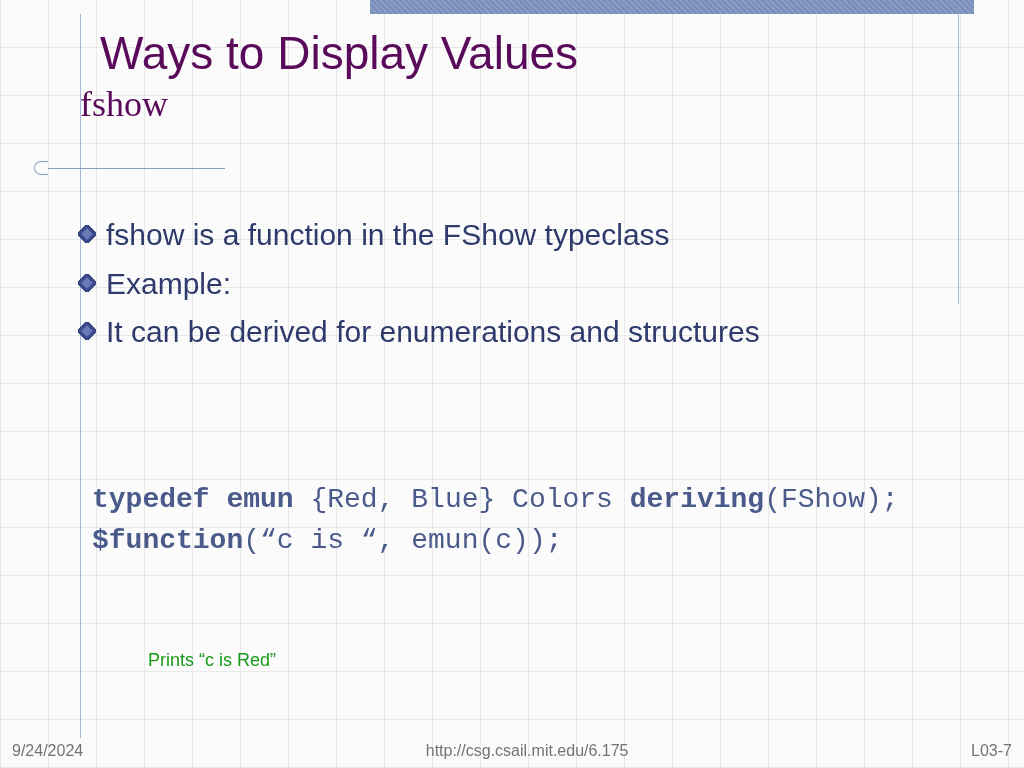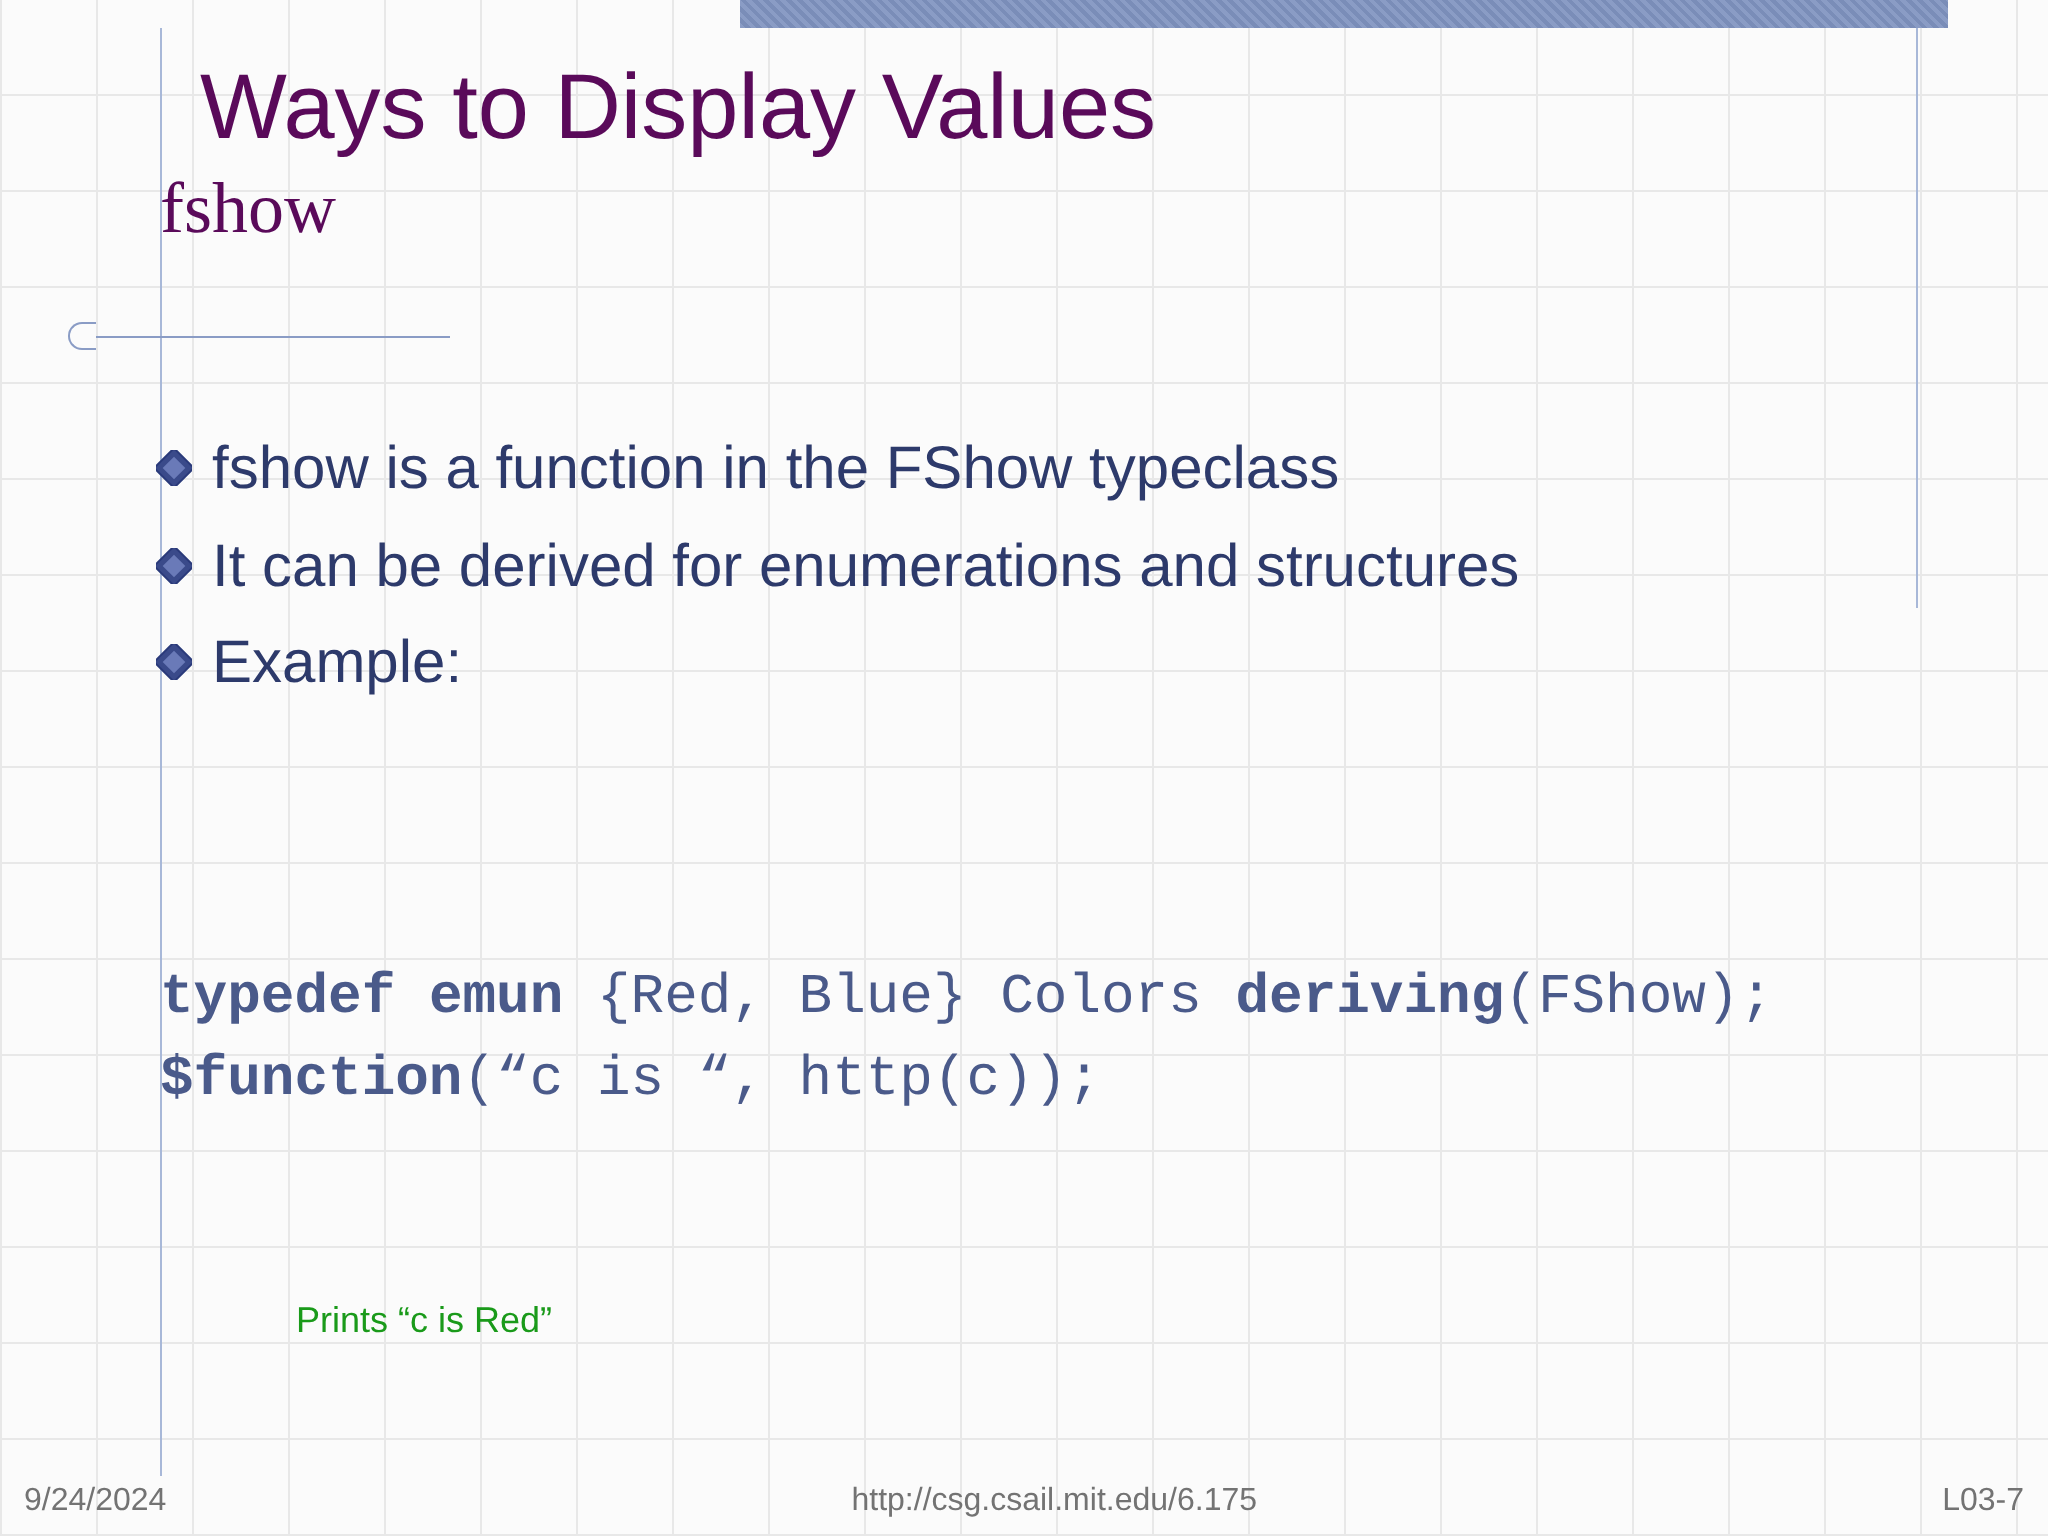--- a/index.html
+++ b/index.html
@@ -102,20 +102,21 @@
       line-height: 1.35;
     }
     .code-block {
       position: absolute;
       left: 80px;
       top: 480px;
       font-family: "Courier New", Courier, monospace;
       font-size: 28px;
       color: #4a5a8a;
       line-height: 1.45;
+      padding-left: 12px;
     }
     .code-block .b { font-weight: bold; }
     .output-note {
       position: absolute;
       left: 148px;
       top: 650px;
       font-size: 18px;
       color: #1a9a1a;
     }
     .footer {
@@ -155,36 +156,36 @@
     </span>
     <span class="bullet-text">fshow is a function in the FShow typeclass</span>
   </div>
   <div class="bullet-item">
     <span class="bullet-icon">
       <svg width="18" height="18" viewBox="0 0 18 18">
           <rect x="2" y="2" width="14" height="14" transform="rotate(45 9 9)" fill="#3a4a8a" stroke="#2a3a7a"></rect>
           <rect x="5" y="5" width="8" height="8" transform="rotate(45 9 9)" fill="#6a7ab8"></rect>
         </svg>
     </span>
-    <span class="bullet-text">It can be derived for enumerations and structures</span>
+    <span class="bullet-text">Example:</span>
   </div>
   <div class="bullet-item">
     <span class="bullet-icon">
       <svg width="18" height="18" viewBox="0 0 18 18">
           <rect x="2" y="2" width="14" height="14" transform="rotate(45 9 9)" fill="#3a4a8a" stroke="#2a3a7a"></rect>
           <rect x="5" y="5" width="8" height="8" transform="rotate(45 9 9)" fill="#6a7ab8"></rect>
         </svg>
     </span>
-    <span class="bullet-text">Example:</span>
+    <span class="bullet-text">It can be derived for enumerations and structures</span>
   </div>
 </div>
 
 <div class="code-block">
   <div><span class="b">typedef</span> <span class="b">emun</span><span> {Red, Blue} Colors </span><span class="b">deriving</span><span>(FShow);</span></div>
-  <div><span class="b">$function</span><span>(“c is “, http(c));</span></div>
+  <div><span class="b">$function</span><span>(“c is “, emun(c));</span></div>
 </div>
 
 <div class="output-note">Prints “c is Red”</div>
 
 <div class="footer">
   <span>9/24/2024</span>
   <span>http://csg.csail.mit.edu/6.175</span>
   <span>L03-7</span>
 </div>
 

